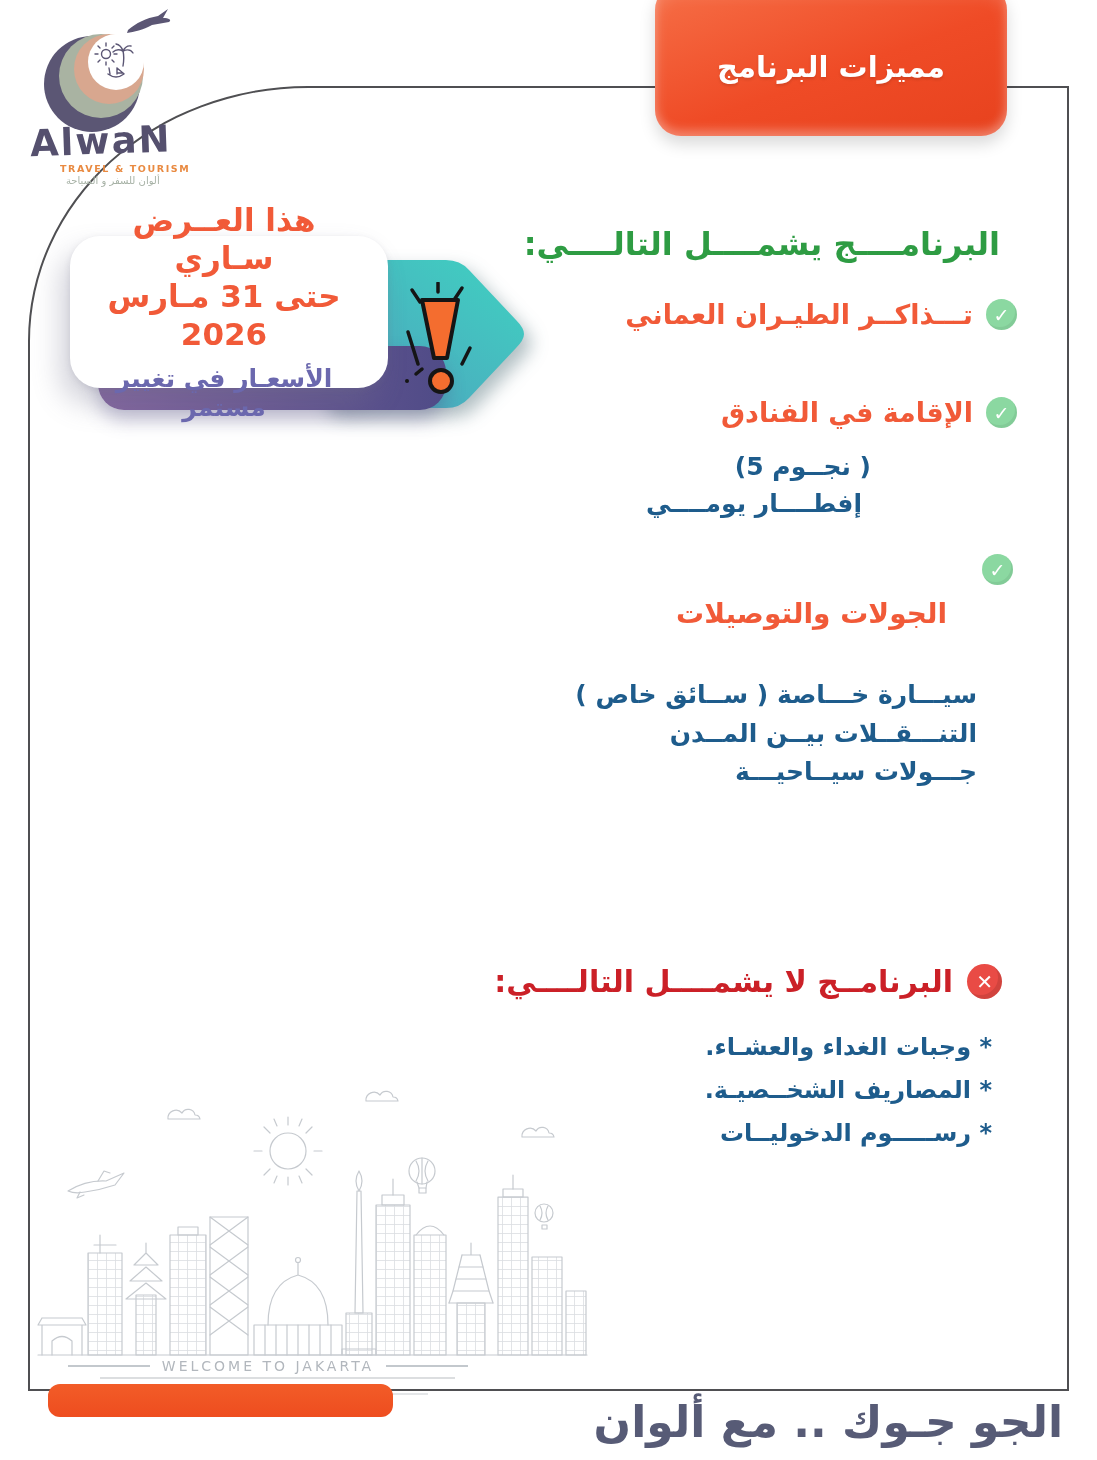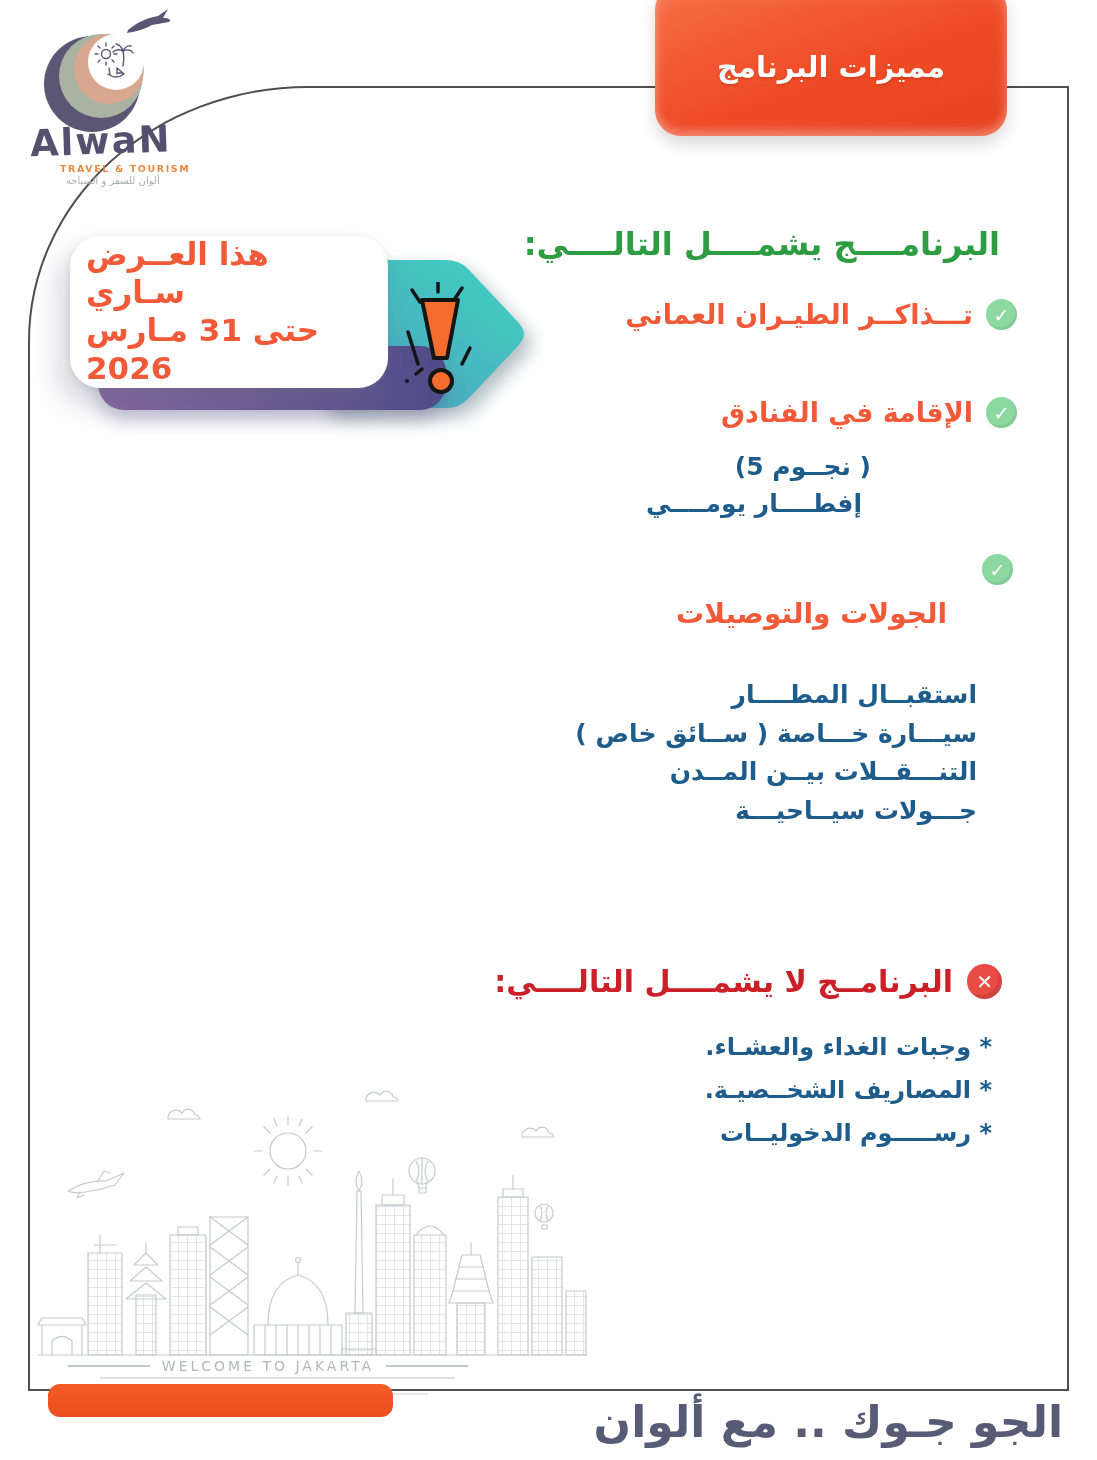--- a/index.html
+++ b/index.html
@@ -51,21 +51,21 @@
   .teal-arrow{left:298px;top:248px;z-index:3;filter:drop-shadow(7px 9px 9px rgba(30,70,80,.35));}
   .purple-bar{
     left:98px;top:346px;width:348px;height:64px;border-radius:26px;
     background:linear-gradient(90deg,#83659f,#4f4b87);z-index:3;
     box-shadow:0 10px 18px rgba(80,75,130,.35);
   }
   .offer-card{
     left:70px;top:236px;width:318px;height:152px;border-radius:30px;background:#ffffff;
     box-shadow:-10px 16px 28px rgba(110,110,135,.30), 0 2px 6px rgba(120,120,140,.18);
     z-index:4;display:flex;flex-direction:column;justify-content:center;
-    direction:rtl;text-align:left;padding:0 26px 0 16px;box-sizing:border-box;
+    direction:rtl;text-align:center;padding:0 26px 0 16px;box-sizing:border-box;
   }
   .offer-line{color:#f15a38;font-size:31px;font-weight:800;line-height:1.22;}
   .offer-note{color:#6b68ae;font-size:25px;font-weight:700;margin-top:10px;}
   .excl-svg{left:398px;top:282px;z-index:5;}
 
   
   .rtl{direction:rtl;}
   .inc-heading{
     right:97px;top:225px;font-size:32px;font-weight:800;color:#2e9c43;z-index:2;
   }
@@ -159,20 +159,21 @@
       <stop offset="0" stop-color="#4f9fbe"></stop>
       <stop offset="1" stop-color="#3fd2c1"></stop>
     </linearGradient>
   </defs>
   <path d="M22 30 Q22 12 40 12 L148 12 Q162 12 171 22 L218 72 Q226 80 226 86 Q226 92 218 100 L171 150 Q162 160 148 160 L40 160 Q22 160 22 142 Z" fill="url(#tealGrad)"></path>
 </svg>
 <div class="abs purple-bar"></div>
 <div class="abs offer-card">
   <div class="offer-line">هذا العــرض سـاري</div>
   <div class="offer-line">حتى 31 مـارس 2026</div>
+  <div class="offer-note">الأسعـار في تغيير مستمر</div>
 </div>
 <svg class="abs excl-svg" width="86" height="136" viewBox="0 0 86 136">
   <g stroke="#151515" stroke-width="3.5" stroke-linecap="round">
     <path d="M14 8 L22 20"></path>
       <path d="M40 1 L40 10"></path>
       <path d="M64 6 L56 18"></path>
     <path d="M10 50 L20 82"></path>
       <path d="M72 66 L64 82"></path>
       <path d="M18 92 L24 87"></path>
   </g>
@@ -192,21 +193,20 @@
   <span class="check">✓</span>
   <span class="item-label">الإقامة في الفنادق</span>
 </div>
 <div class="abs sub-a" dir="ltr">(5 نجــوم )</div>
 <div class="abs rtl sub-b">إفطــــار يومــــي</div>
 
 <span class="abs check row3-check">✓</span>
 <div class="abs rtl row3-label">الجولات والتوصيلات</div>
 
 <div class="abs rtl details">
-  <div>استقبــال المطــــار</div>
   <div>سيـــارة خـــاصة ( ســائق خاص )</div>
   <div>التنـــقــلات بيــن المــدن</div>
   <div>جـــولات سيــاحيـــة</div>
 </div>
 
 <div class="abs rtl exc-heading-row">
   <span class="xmark">✕</span>
   <span class="exc-heading">البرنامــج لا يشمــــل التالــــي:</span>
 </div>
 <div class="abs rtl exc-list">

